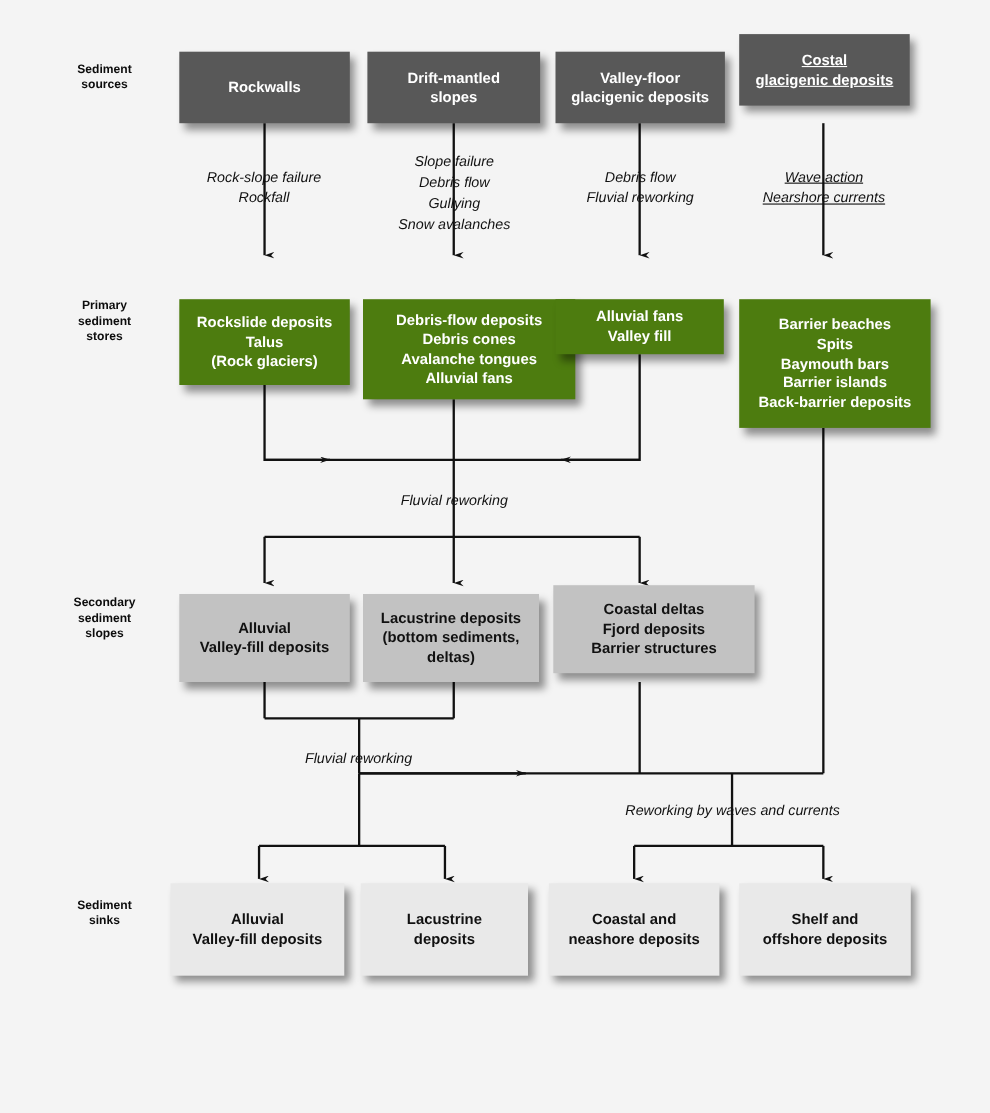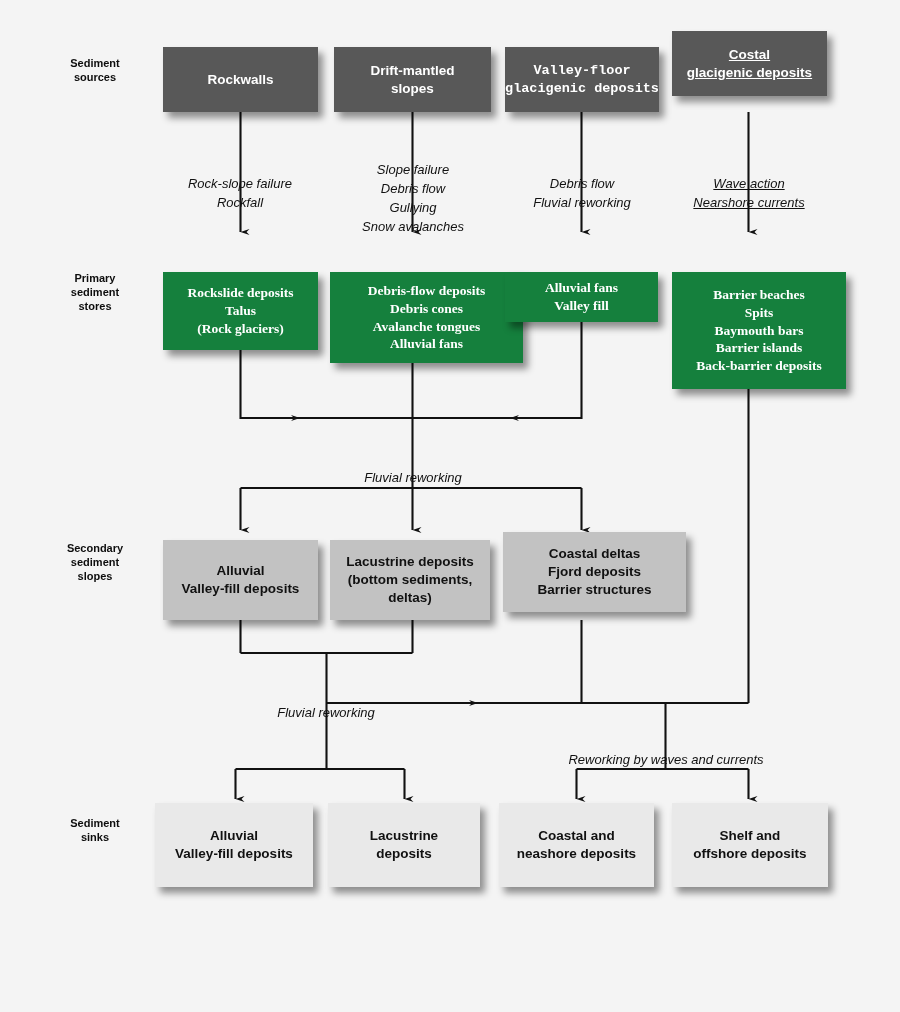--- a/index.html
+++ b/index.html
@@ -30,33 +30,32 @@
     align-items:center;
     justify-content:center;
     text-align:center;
     font-weight:bold;
     font-size:13.5px;
     line-height:1.32;
     white-space:pre-line;
     box-shadow:5px 6px 7px rgba(0,0,0,0.42);
   }
   .lvl-source{background:#585858;color:#ffffff;}
-  .lvl-primary{background:#15803d;color:#ffffff;font-family:Liberation Serif, serif;}
+  .lvl-primary{background:#4d7c0f;color:#ffffff;}
   .lvl-secondary{background:#c2c2c2;color:#111111;}
   .lvl-sink{background:#e9e9e9;color:#111111;}
 
   .edge-label{
     position:absolute;
     font-style:italic;
     font-size:13px;
     color:#111111;
     text-align:center;
     line-height:1.45;
     white-space:pre-line;
-    margin-top:23px;
   }
 </style>
 </head>
 <body>
 
 <div id="stage">
 
   <svg id="wires" viewBox="0 0 900 1012">
     <defs>
       <marker id="ah-down" markerWidth="12" markerHeight="12" refX="3" refY="9" orient="auto" markerUnits="userSpaceOnUse">
@@ -122,21 +121,21 @@
 stores</div>
   <div class="row-label" style="left:36px;top:541px;width:118px;">Secondary
 sediment
 slopes</div>
   <div class="row-label" style="left:40px;top:816px;width:110px;">Sediment
 sinks</div>
 
   <div class="node lvl-source" style="left:163px;top:47px;width:155px;height:65px;">Rockwalls</div>
   <div class="node lvl-source" style="left:334px;top:47px;width:157px;height:65px;">Drift-mantled
 slopes</div>
-  <div class="node lvl-source" style="left:505px;top:47px;width:154px;height:65px;font-family:Liberation Mono, monospace;">Valley-floor
+  <div class="node lvl-source" style="left:505px;top:47px;width:154px;height:65px;">Valley-floor
 glacigenic deposits</div>
   <div class="node lvl-source" style="left:672px;top:31px;width:155px;height:65px;text-decoration:underline;">Costal
 glacigenic deposits</div>
 
   <div class="node lvl-primary" style="left:163px;top:272px;width:155px;height:78px;">Rockslide deposits
 Talus
 (Rock glaciers)</div>
   <div class="node lvl-primary" style="left:330px;top:272px;width:193px;height:91px;">Debris-flow deposits
 Debris cones
 Avalanche tongues

